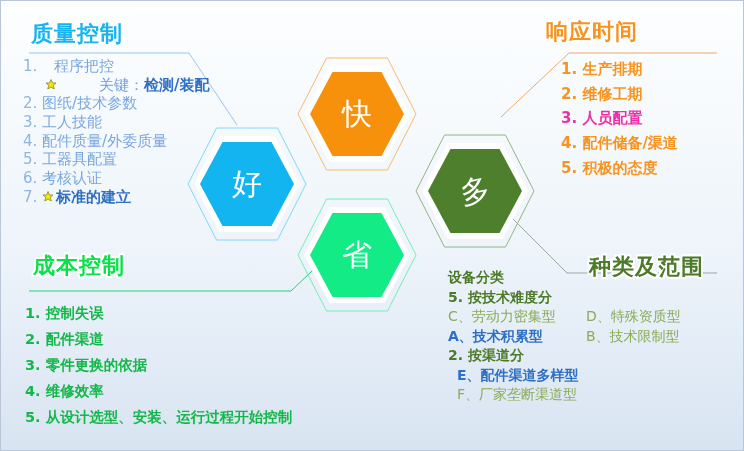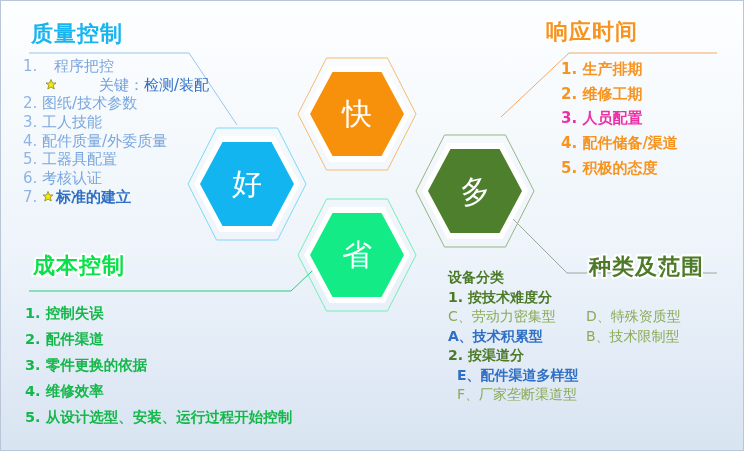--- a/index.html
+++ b/index.html
@@ -49,21 +49,21 @@
 
   
   .lst{position:absolute;}
   .row{display:block;white-space:nowrap;line-height:1.18;}
 
   
   #list-quality{left:22px;top:57px;font-size:15px;color:#7aa7dd;}
   #list-quality .row{margin-bottom:1px;}
   #list-quality .num{display:inline-block;color:#8fb4e2;}
   #list-quality .key{color:#6f9ddb;margin-left:40px;}
-  #list-quality .kb{font-weight:normal;color:#2f6fc4;}
+  #list-quality .kb{font-weight:bold;color:#2f6fc4;}
   #list-quality .sub{padding-left:22px;}
   #list-quality .last{font-weight:bold;color:#2f6fc4;}
 
   
   #list-response{left:560px;top:60px;font-size:15px;font-weight:bold;color:#f79420;}
   #list-response .row{margin-bottom:7px;}
   #list-response .pink{color:#ed2fa6;}
 
   
   #list-cost{left:24px;top:304px;font-size:14.5px;font-weight:bold;color:#14b74a;}
@@ -199,21 +199,21 @@
     <div class="row">
       <span>5.</span>
       <span>从设计选型、安装、运行过程开始控制</span>
     </div>
   </div>
 
   <div class="sec-title t-dgreen" style="left:560px;top:251px;margin-left:28px;">种类及范围</div>
 
   <div class="lst" id="list-scope">
     <div class="row hd">设备分类</div>
-    <div class="row hd">1. 按技术难度分</div>
+    <div class="row hd">5. 按技术难度分</div>
     <div class="row">
       <span class="oliv col2" style="width:138px">C、劳动力密集型</span><span class="oliv">D、特殊资质型</span>
     </div>
     <div class="row">
       <span class="blu col2" style="width:138px">A、技术积累型</span><span class="oliv">B、技术限制型</span>
     </div>
     <div class="row hd">2. 按渠道分</div>
     <div class="row ind blu">E、配件渠道多样型</div>
     <div class="row ind oliv">F、厂家垄断渠道型</div>
   </div>

